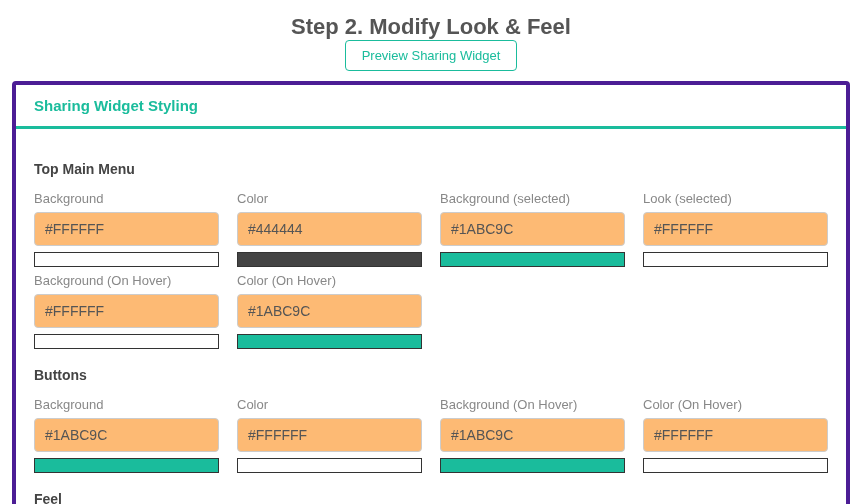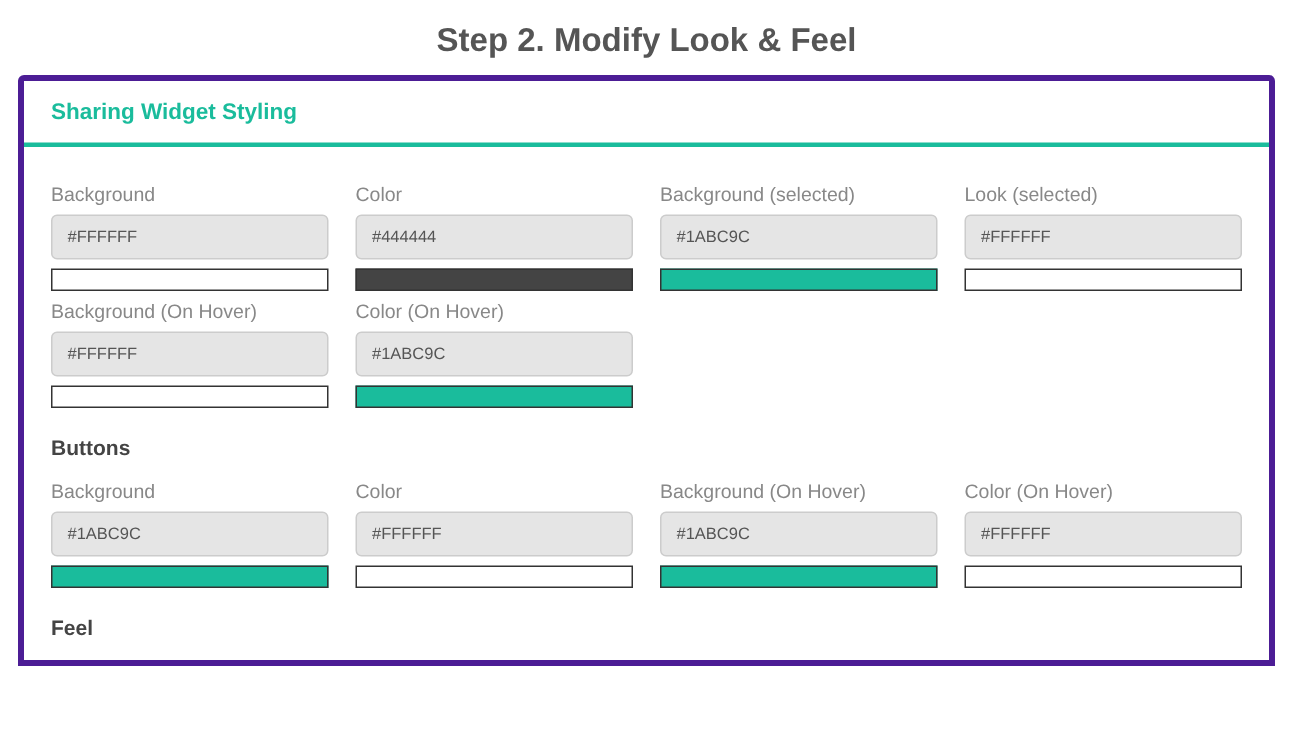--- a/index.html
+++ b/index.html
@@ -77,48 +77,50 @@
       font-size: 13px;
       color: #888;
       margin-bottom: 6px;
       display: block;
     }
     .field-input {
       width: 100%;
       border: 1px solid #ccc;
       border-radius: 4px;
       padding: 8px 10px;
-      font-size: 11px;
+      font-size: 14px;
       color: #555;
-      background: #e5e5e5;
+      background: #fdba74;
     }
     .swatch {
       width: 100%;
       height: 15px;
       border: 1px solid #333;
       margin-top: 6px;
       cursor: pointer;
     }
     .field-empty {
       flex: 1;
     }
   </style>
 </head>
 <body>
 
 <div class="header">
   <h1>Step 2. Modify Look &amp; Feel</h1>
+  <button class="preview-btn">Preview Sharing Widget</button>
 </div>
 
 <div class="panel">
   <div class="panel-header">
     <div class="panel-header-title">Sharing Widget Styling</div>
   </div>
   <div class="panel-body">
 
+    <div class="section-title">Top Main Menu</div>
 
     <div class="row">
       <div class="field">
         <label class="field-label">Background</label>
         <input class="field-input" value="#FFFFFF" style="">
         <div class="swatch" style="background: rgb(255, 255, 255);"></div>
       </div>
       <div class="field">
         <label class="field-label">Color</label>
         <input class="field-input" value="#444444" style="">

